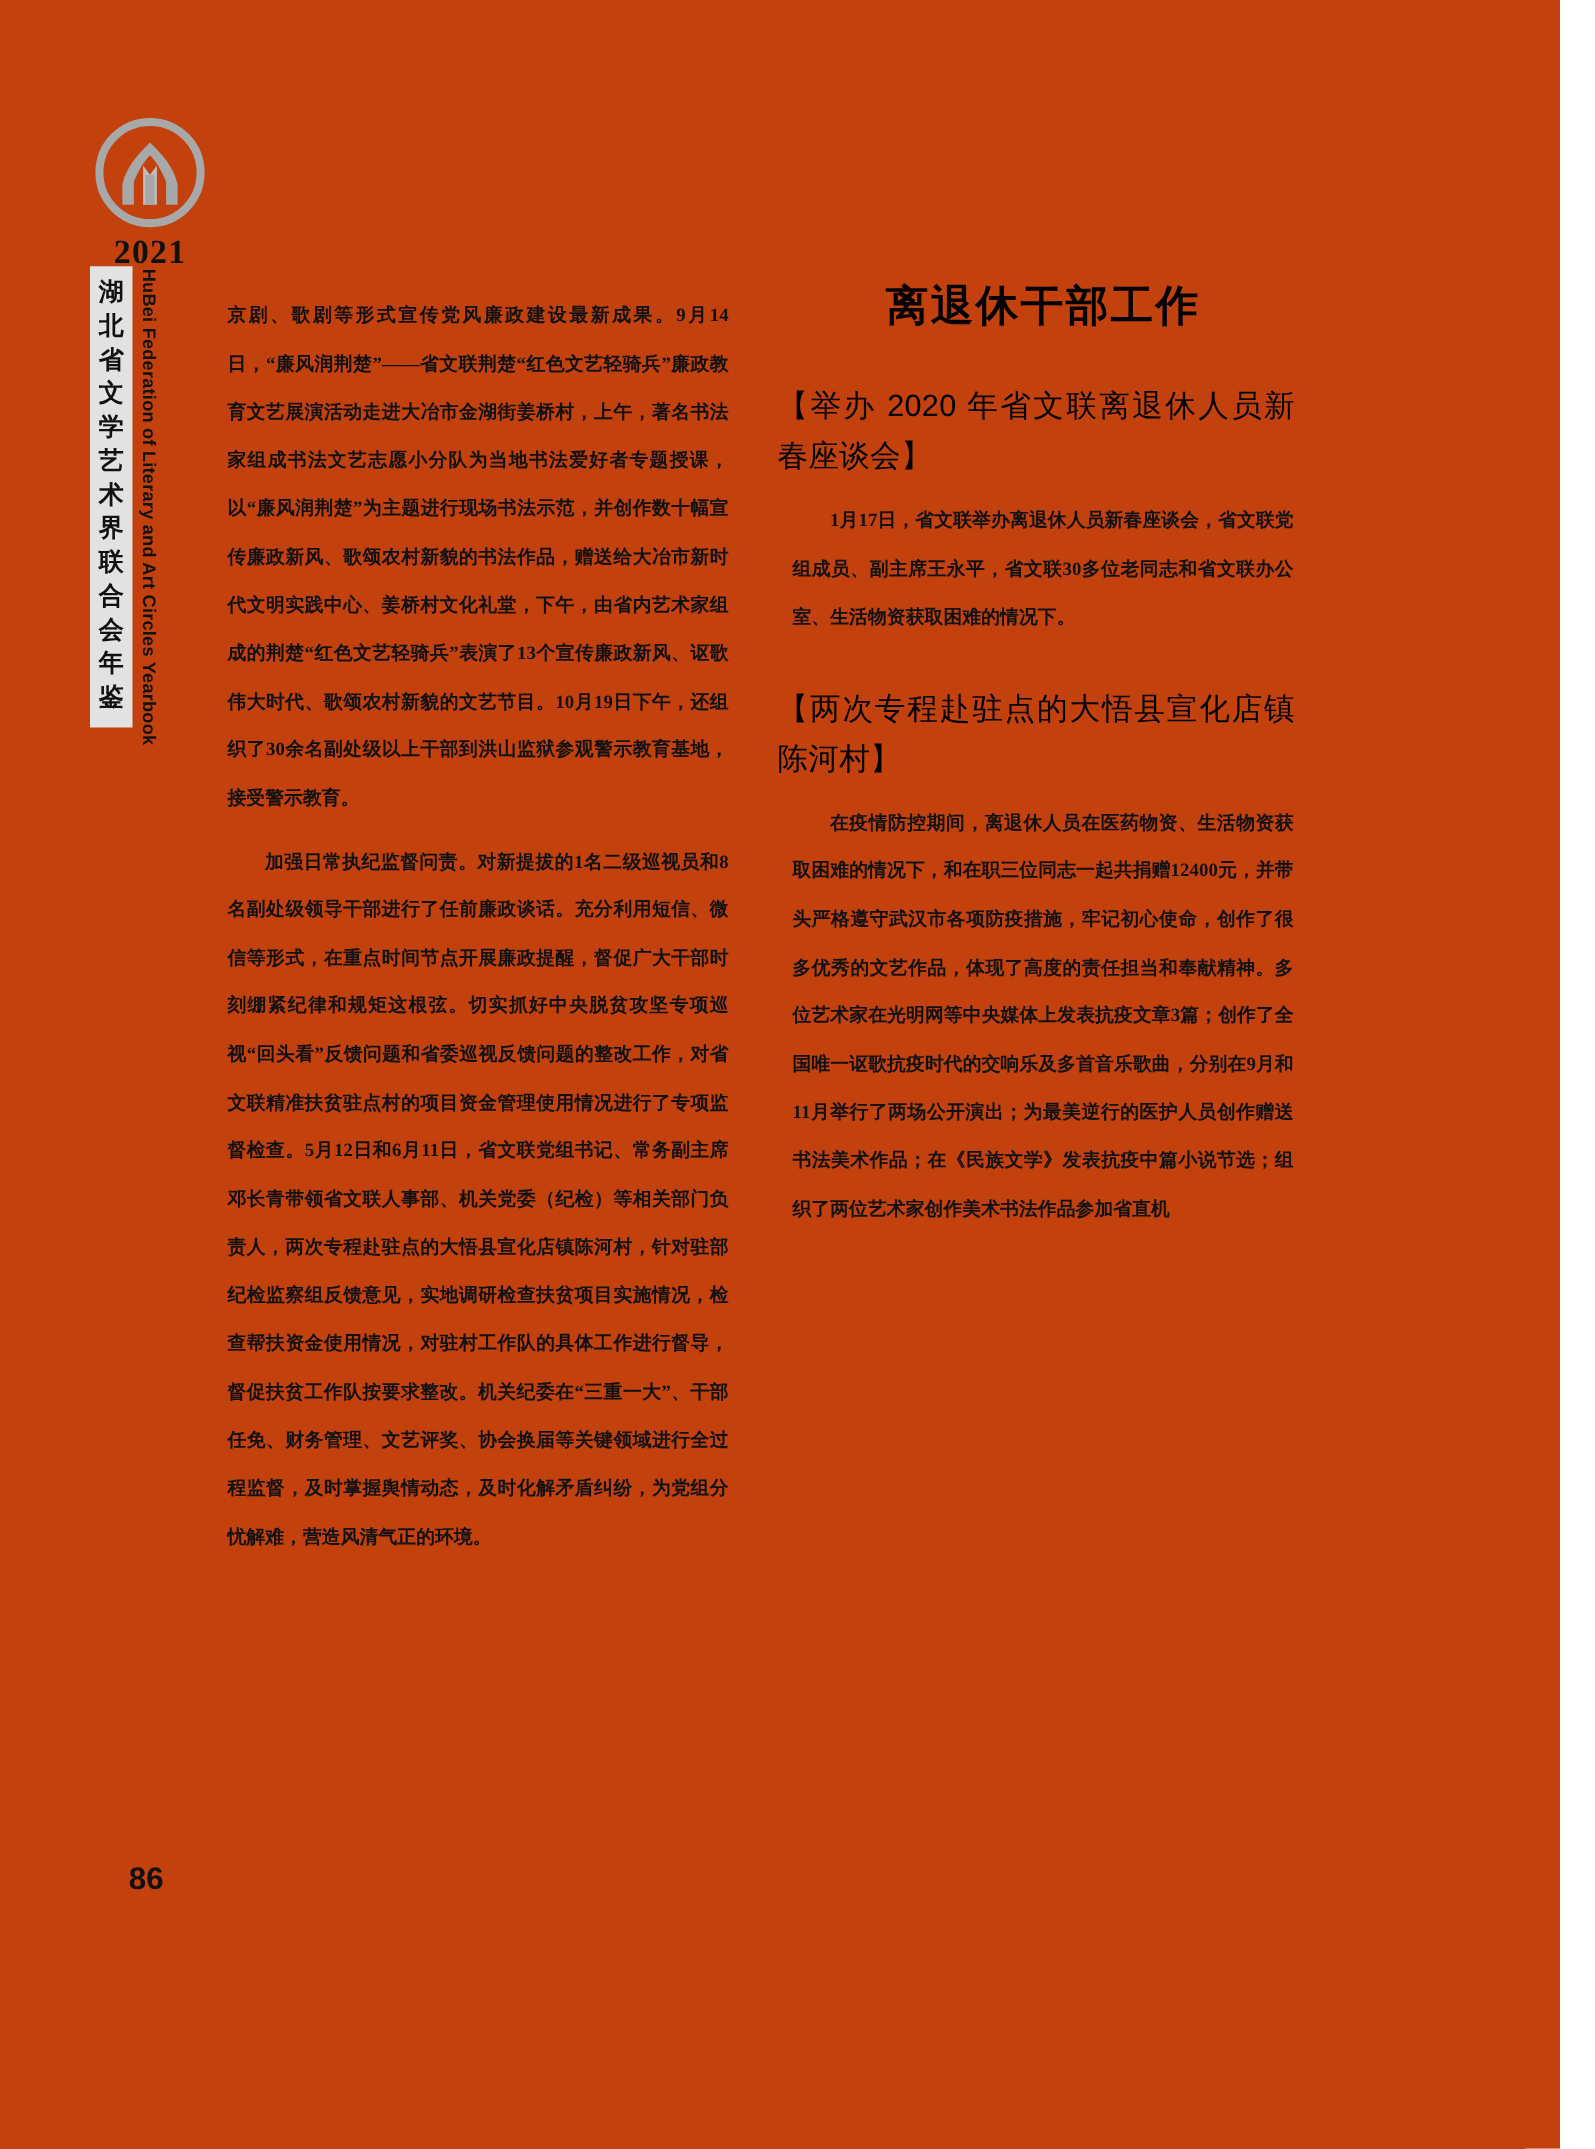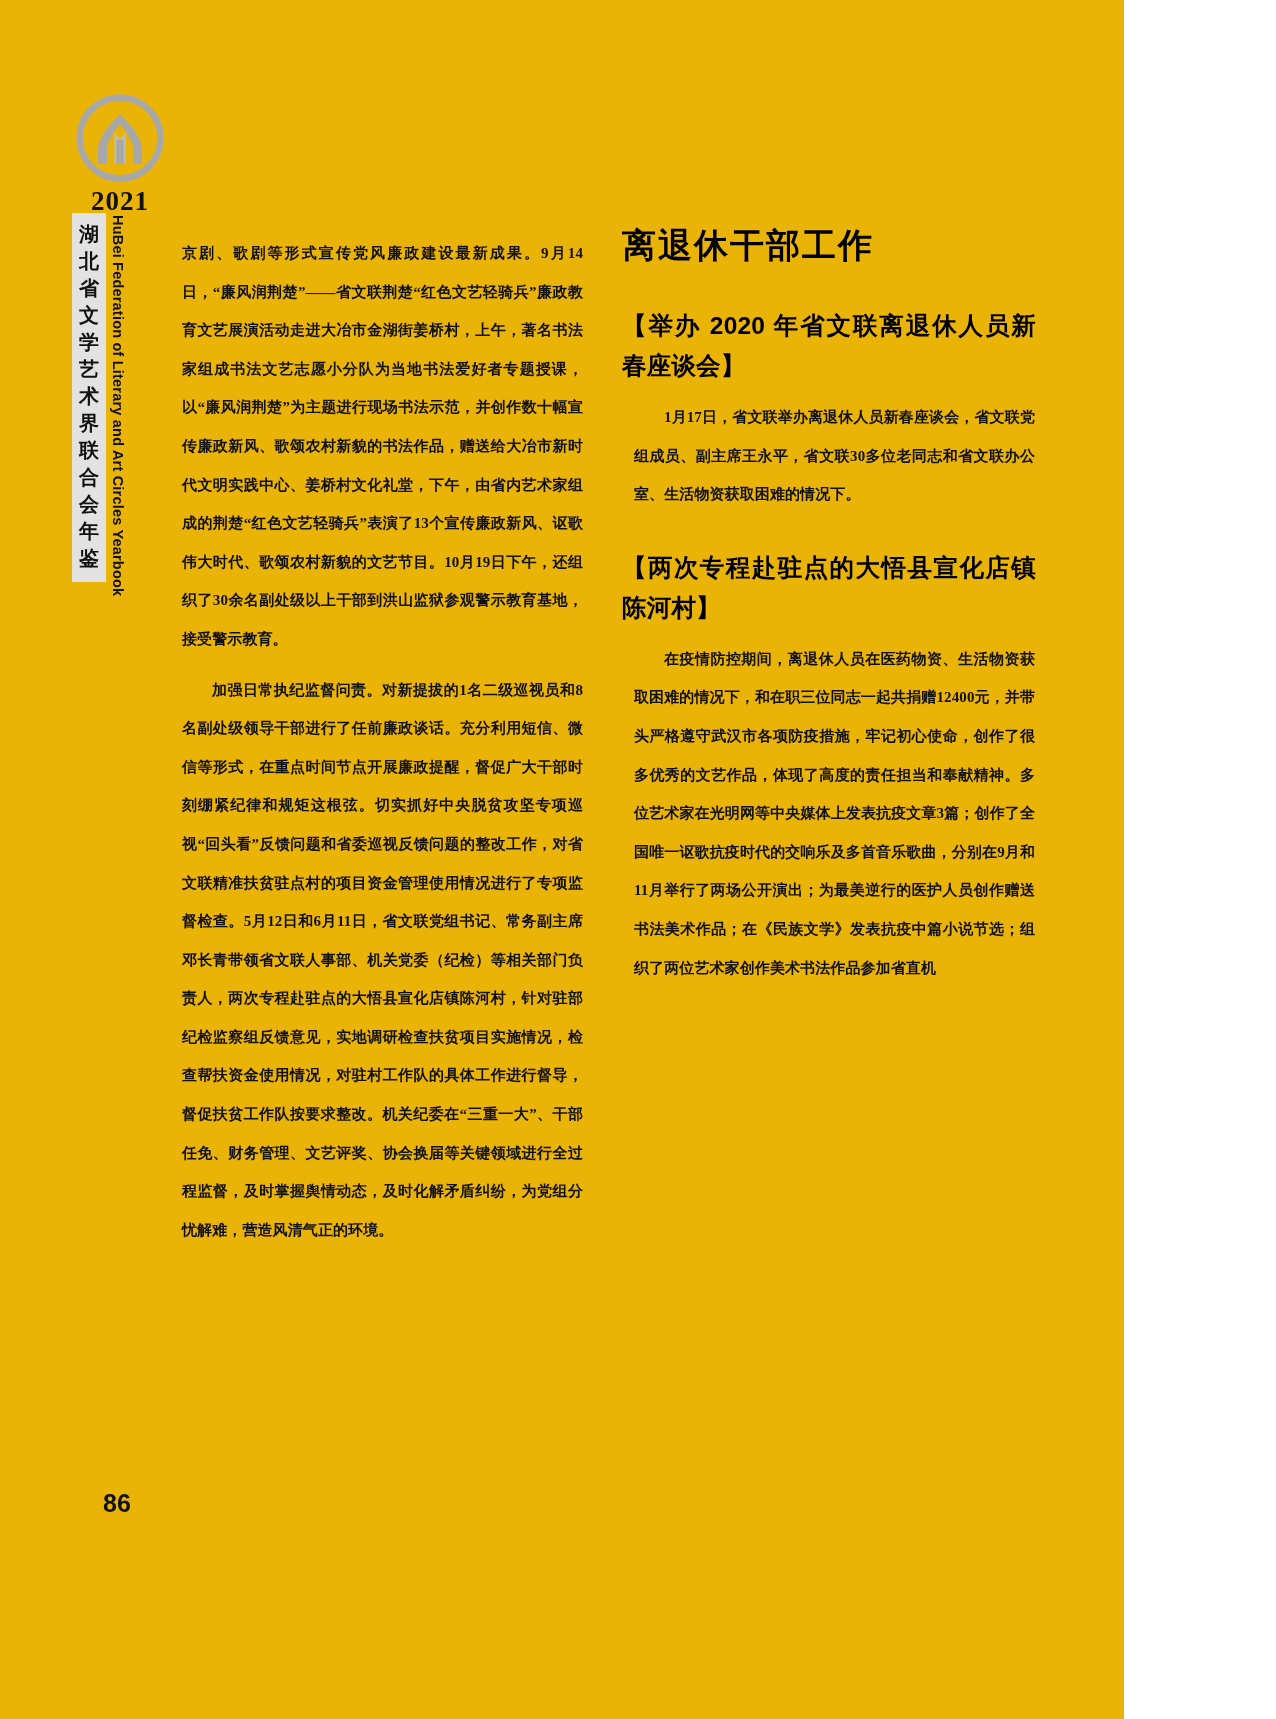--- a/index.html
+++ b/index.html
@@ -6,23 +6,23 @@
     margin: 0;
     padding: 0;
     background: #ffffff;
   }
   body {
     font-family: "Liberation Serif", "DejaVu Serif", serif;
     color: #111111;
   }
   #page {
     position: relative;
-    width: 1124px;
+    width: 1248px;
     height: 1719px;
-    background: #eab308;
+    background: #c2410c;
     overflow: hidden;
   }
 
   
   #brand-block {
     position: absolute;
     left: 68px;
     top: 92px;
     width: 104px;
   }
@@ -105,28 +105,28 @@
     font-weight: 600;
     letter-spacing: 0.1px;
   }
   .body-p.indent { text-indent: 2em; }
 
   .section-title {
     font-family: "Liberation Sans", "DejaVu Sans", sans-serif;
     font-weight: bold;
     font-size: 34px;
     line-height: 46px;
-    text-align: left;
+    text-align: center;
     margin: 0 0 38px 0;
     letter-spacing: 2px;
     color: #000;
   }
   .sub-title {
     font-family: "Liberation Sans", "DejaVu Sans", sans-serif;
-    font-weight: bold;
+    font-weight: normal;
     font-size: 24.5px;
     line-height: 40px;
     margin: 0 11px 4px 0;
     text-align: justify;
     color: #000;
     letter-spacing: 0.2px;
   }
   .gap-before { margin-top: 34px; }
 </style>
 </head>

